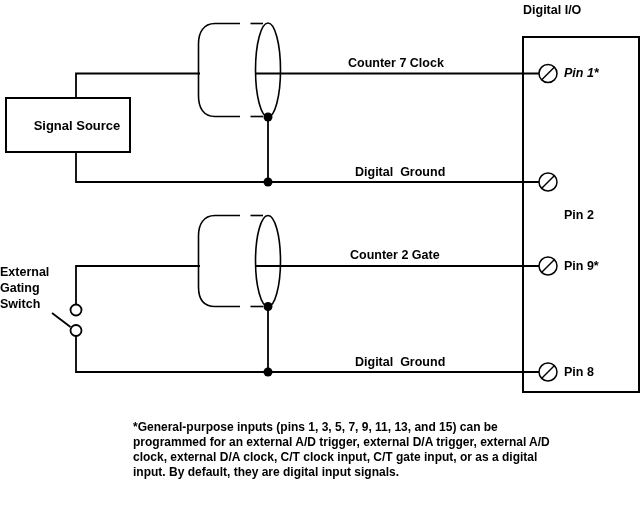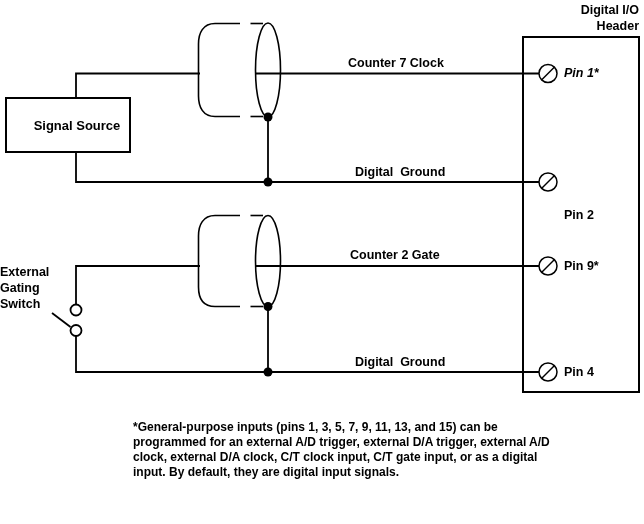--- a/index.html
+++ b/index.html
@@ -26,21 +26,21 @@
     display: flex;
     align-items: center;
     justify-content: center;
     font-weight: bold;
     font-size: 13px;
     text-align: center;
   }
   .header-title {
     position: absolute;
     left: 523px; top: 3px; width: 116px;
-    text-align: right;
+    text-align: left;
     font-weight: bold;
     font-size: 12.5px;
     line-height: 15.5px;
   }
   .switch-label {
     position: absolute;
     left: 0px; top: 264px; width: 56px;
     text-align: left;
     font-weight: bold;
     font-size: 12.5px;
@@ -123,38 +123,37 @@
             <path d="M541.5,378.5 L554.5,365.5"></path>
         </g>
       </g>
     </g>
   </svg>
 
   <div class="box-label" style="left:6px; top:98px; width:142px; height:54px;">Signal Source</div>
 
   <div class="header-title">
     <div>Digital I/O</div>
-    <div>Header</div>
   </div>
 
   <div class="switch-label">
     <div>External</div>
     <div>Gating</div>
     <div>Switch</div>
   </div>
 
   <div class="lbl wire-label" style="left:348px; top:56px;">Counter 7 Clock</div>
   <div class="lbl wire-label" style="left:355px; top:165px;">Digital  Ground</div>
   <div class="lbl wire-label" style="left:350px; top:248px;">Counter 2 Gate</div>
   <div class="lbl wire-label" style="left:355px; top:355px;">Digital  Ground</div>
 
   <div class="lbl pin-label" style="left:564px; top:66px;font-style:italic;">Pin 1*</div>
   <div class="lbl pin-label" style="left:564px; top:174.5px;margin-top:33px;">Pin 2</div>
   <div class="lbl pin-label" style="left:564px; top:258.5px;">Pin 9*</div>
-  <div class="lbl pin-label" style="left:564px; top:364.5px;">Pin 4</div>
+  <div class="lbl pin-label" style="left:564px; top:364.5px;">Pin 8</div>
 
   <div class="footnote">
     <div>*General-purpose inputs (pins 1, 3, 5, 7, 9, 11, 13, and 15) can be</div>
     <div>programmed for an external A/D trigger, external D/A trigger, external A/D</div>
     <div>clock, external D/A clock, C/T clock input, C/T gate input, or as a digital</div>
     <div>input. By default, they are digital input signals.</div>
   </div>
 
 </div>
 

